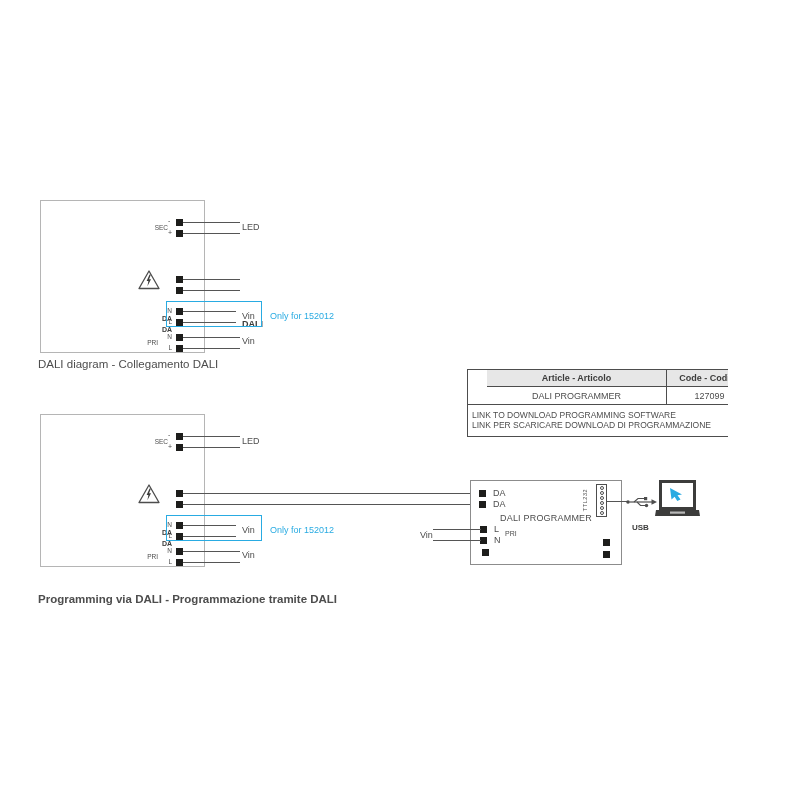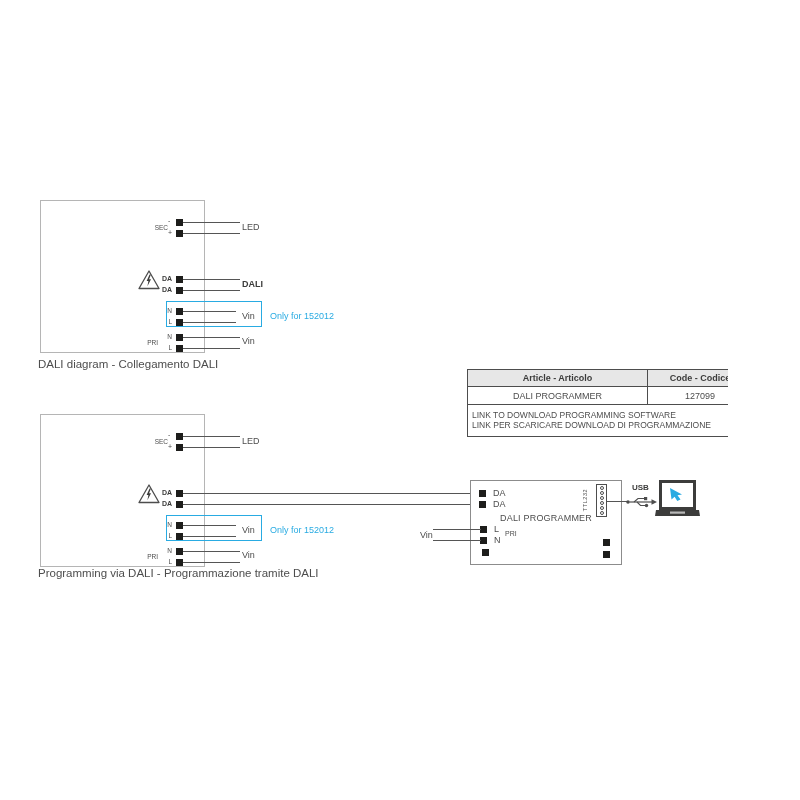--- a/index.html
+++ b/index.html
@@ -10,42 +10,42 @@
   
   .abs { position:absolute; }
   .group { position:absolute; }
   .drv-box { position:absolute; left:0; top:0; width:165px; height:153px;
     border:1.5px solid #b5b5b5; background:#fff; }
   .term { position:absolute; width:7px; height:7px; background:#1d1d1b; }
   .wire { position:absolute; height:1px; background:#555; }
   .lbl-xs { position:absolute; font-size:6.5px; line-height:1.1; color:#4d4d4d; }
   .lbl-s  { position:absolute; font-size:7px;  line-height:1.1; color:#4d4d4d; }
   .lbl-m  { position:absolute; font-size:9px;  line-height:1.1; color:#4d4d4d; }
-  .b { font-weight:bold; color:#3c3c3b; }
+  .b { font-weight:bold; color:#3c3c3b;margin-top:40px; }
   .r { text-align:right; }
   .accent { color:#29abe2;text-align:right; }
   .blue-frame { position:absolute; border:1px solid #29abe2; background:transparent; }
   .caption { position:absolute; font-size:11.5px; color:#4d4d4d; letter-spacing:0px; }
 
   
   .prog-box { position:absolute; left:0; top:0; width:152px; height:85px;
     border:1.5px solid #8c8c8c; background:#fff; }
   .pin-conn { position:absolute; left:126px; top:4px; width:11px; height:33px;
     border:1px solid #4d4d4d; display:flex; flex-direction:column;
     align-items:center; justify-content:space-evenly; background:#fff; }
   .pin-conn .pin { width:4px; height:4px; border:1px solid #4d4d4d;
     border-radius:50%; background:#fff; }
   .ttl { position:absolute; left:96px; top:16px; width:40px; height:8px;
     font-size:5.5px; letter-spacing:0.6px; color:#4d4d4d; text-align:center;
     transform:rotate(-90deg); }
 
   
   .tbl { position:absolute; left:467px; top:369px; width:286px;
     border:1px solid #4d4d4d; background:#fff; }
-  .tbl-row { display:flex; }
+  .tbl-row { display:flex;margin-left:19px; }
   .tbl-cell1 { flex:0 0 180px; border-right:1px solid #4d4d4d; text-align:center; }
   .tbl-cell2 { flex:1; text-align:center; }
   .tbl-head { background:#e7e7e7; font-size:9px; font-weight:bold;
     color:#3c3c3b; height:16px; line-height:16px; }
   .tbl-body { font-size:9px; color:#4d4d4d; height:18px; line-height:18px;
     border-top:1px solid #4d4d4d; }
   .tbl-link { border-top:1px solid #4d4d4d; text-align:left;
     padding:5px 4px 6px 4px; }
   .tbl-link .ln { font-size:8.5px; line-height:10px; color:#4d4d4d; }
   .tbl-link .url { display:block; font-size:13px; font-weight:bold;
@@ -137,21 +137,21 @@
 
     <span class="lbl-xs r" style="left:98px; top:139px; width:20px;">PRI</span>
     <span class="lbl-xs r" style="left:121px; top:133px; width:11px;">N</span>
     <span class="lbl-xs r" style="left:121px; top:144px; width:11px;">L</span>
     <div class="term" style="left:136px; top:134px;"></div>
     <div class="term" style="left:136px; top:145px;"></div>
     <div class="wire" style="left:143px; top:137px; width:57px;"></div>
     <div class="wire" style="left:143px; top:148px; width:57px;"></div>
     <span class="lbl-m" style="left:202px; top:137px;">Vin</span>
 
-    <div class="caption" style="left:-2px; top:153px;">Programming via DALI - Programmazione tramite DALI</div>
+    <div class="caption" style="left:-2px; top:179px;font-weight:bold;">Programming via DALI - Programmazione tramite DALI</div>
   </div>
 
   <div class="group" style="left:470px; top:480px; width:152px; height:85px;">
     <div class="prog-box"></div>
     <div class="term" style="left:9px;  top:10px;"></div>
     <div class="term" style="left:9px;  top:21px;"></div>
     <span class="lbl-m" style="left:23px; top:9px;">DA</span>
     <span class="lbl-m" style="left:23px; top:20px;">DA</span>
     <span class="lbl-m" style="left:30px; top:34px; letter-spacing:0.2px;">DALI PROGRAMMER</span>
     <div class="term" style="left:10px; top:46px;"></div>

